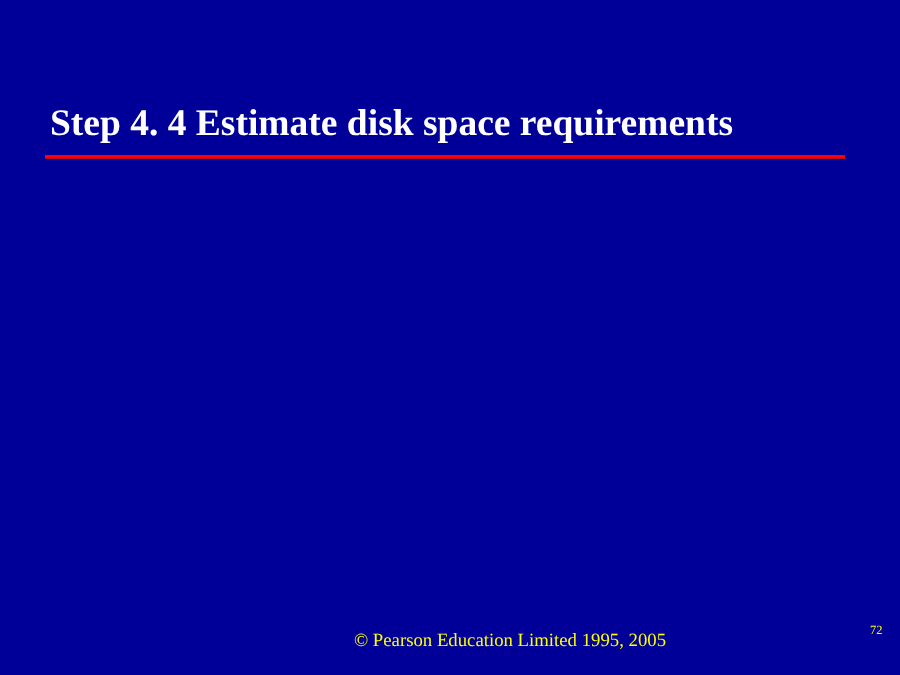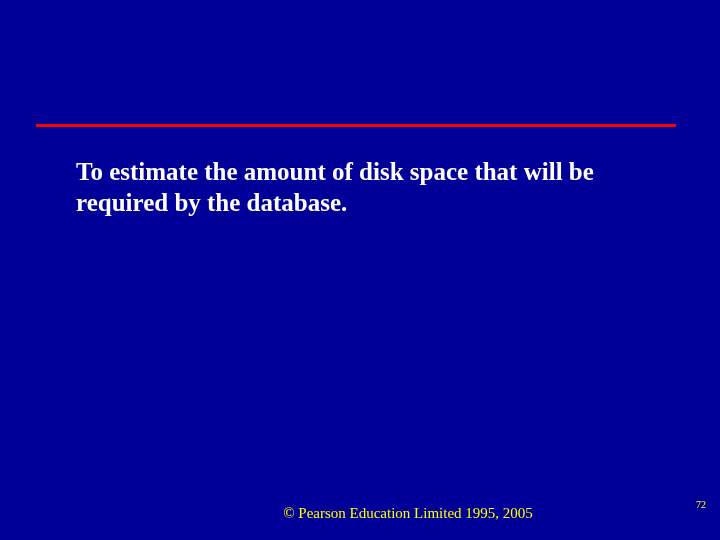--- a/index.html
+++ b/index.html
@@ -60,17 +60,17 @@
     right: 14px;
     bottom: 30px;
     font-size: 10px;
     color: #ffff00;
   }
 </style>
 </head>
 <body>
 
 <div class="slide">
+  <div class="title">Step 4. 4  Estimate disk space requirements</div>
   <div class="title-rule"></div>
-  <div class="body-text">To estimate the amount of disk space that will be required by the database.</div>
   <div class="footer">© Pearson Education Limited 1995, 2005</div>
   <div class="page-number">72</div>
 </div>
 
 </body></html>

